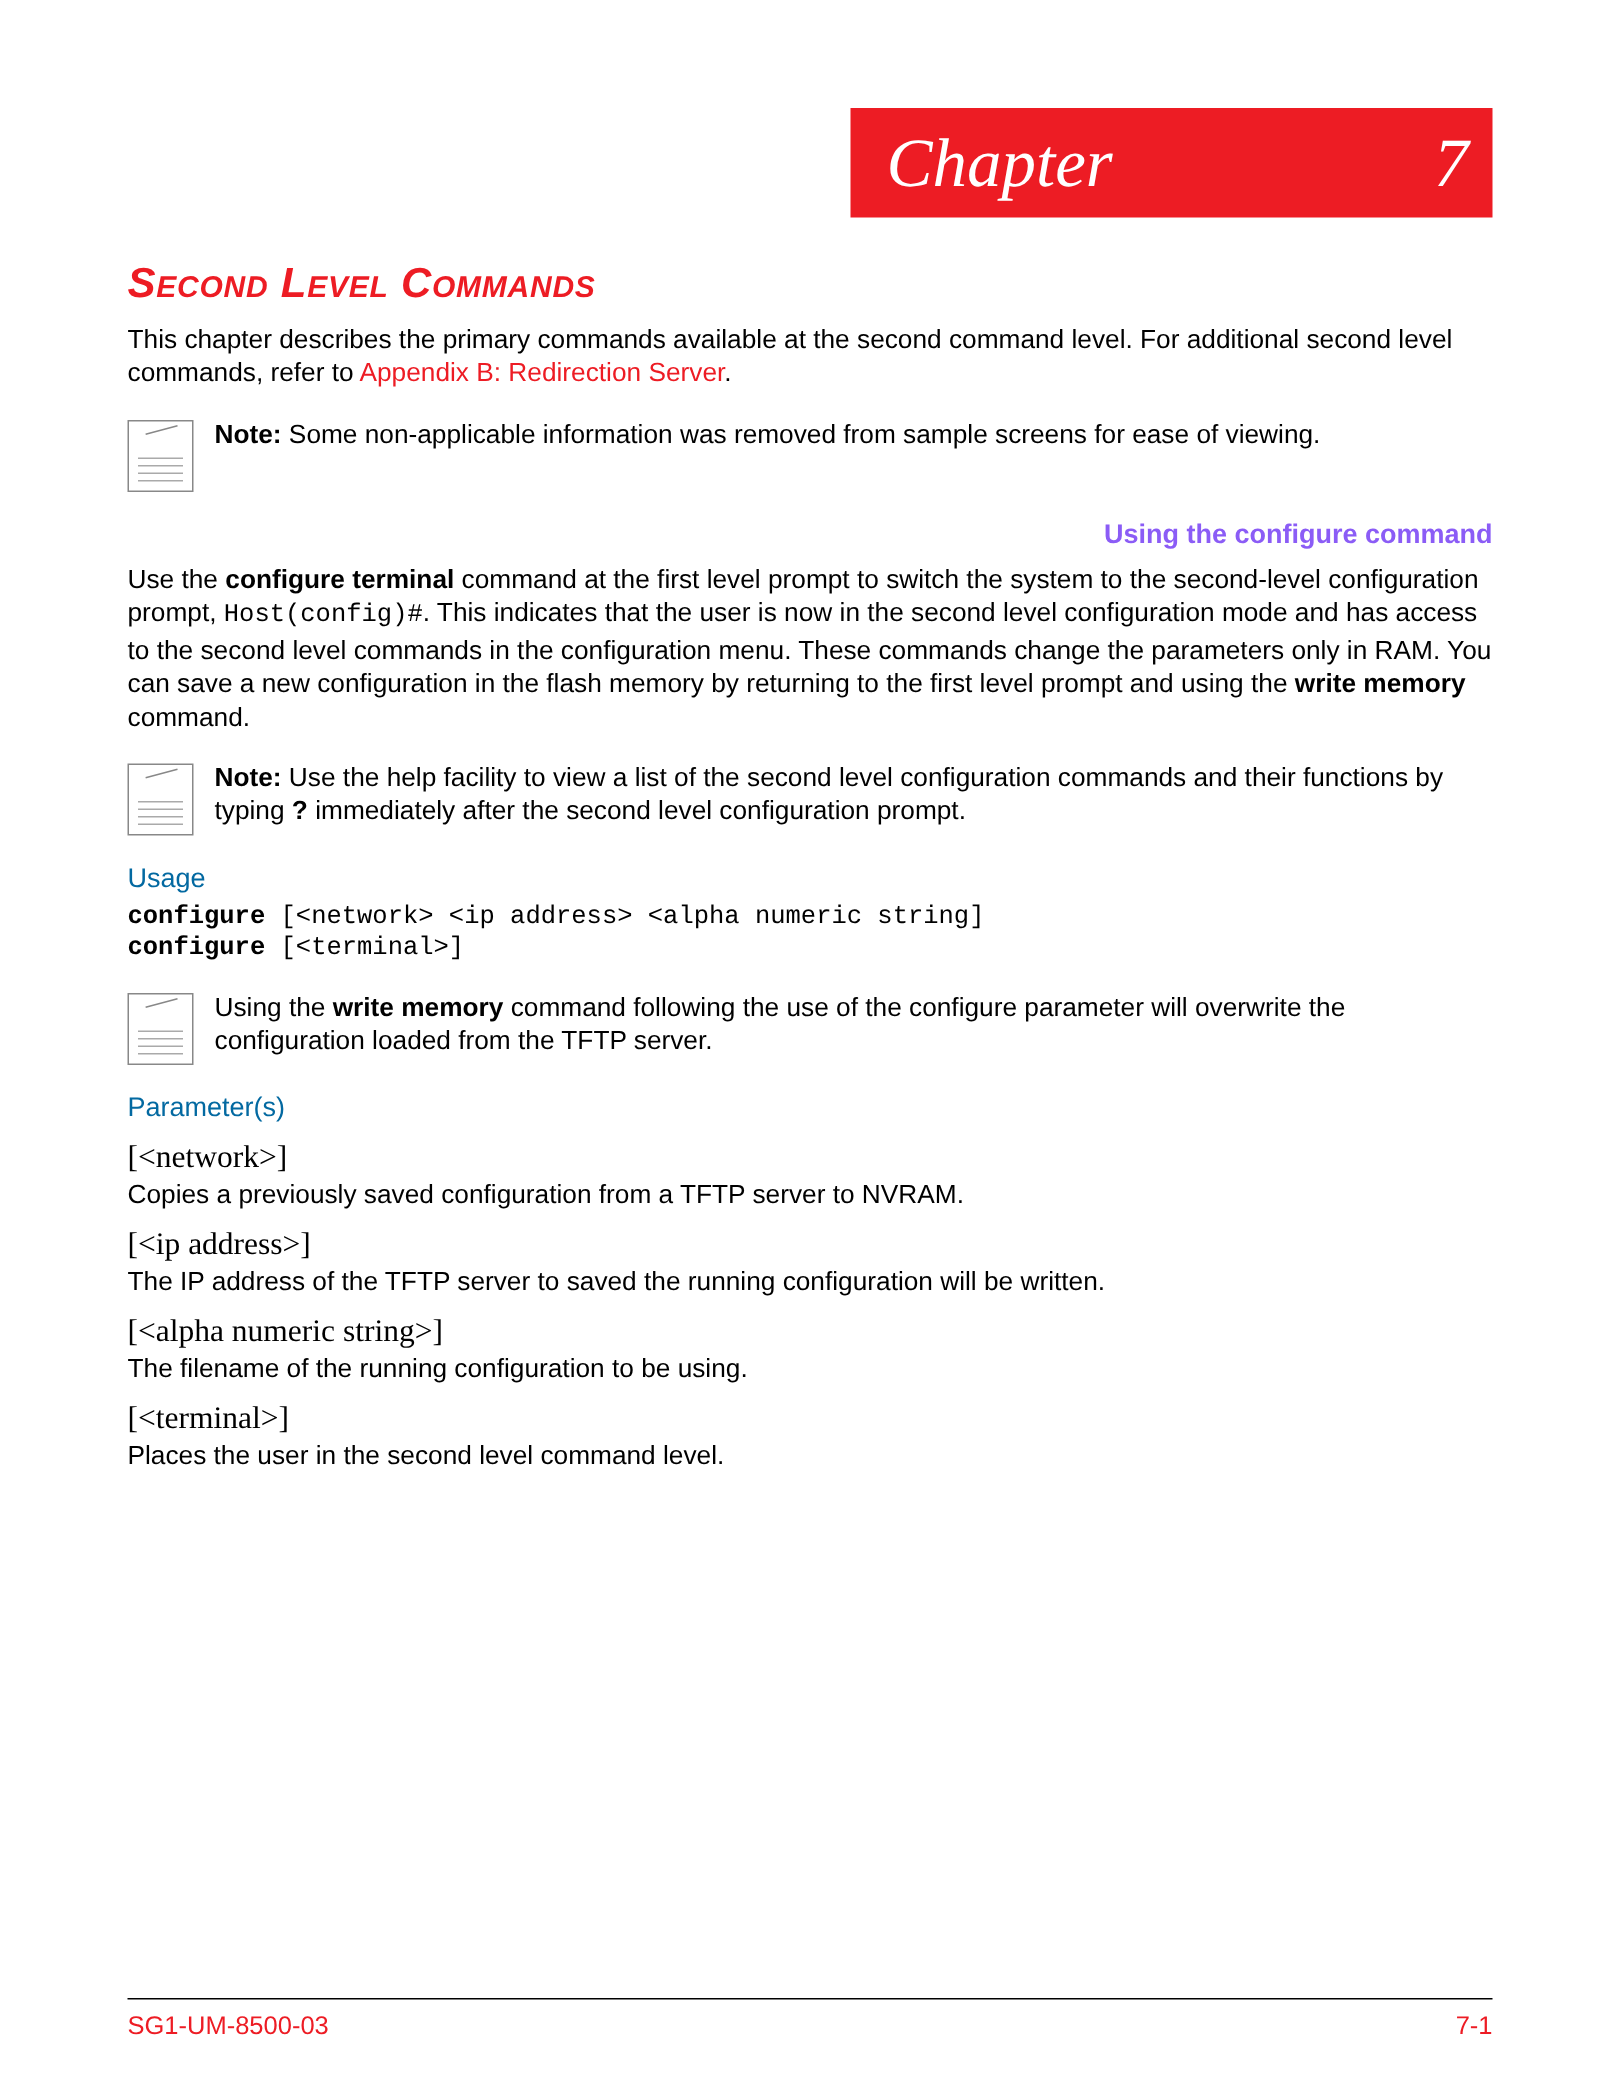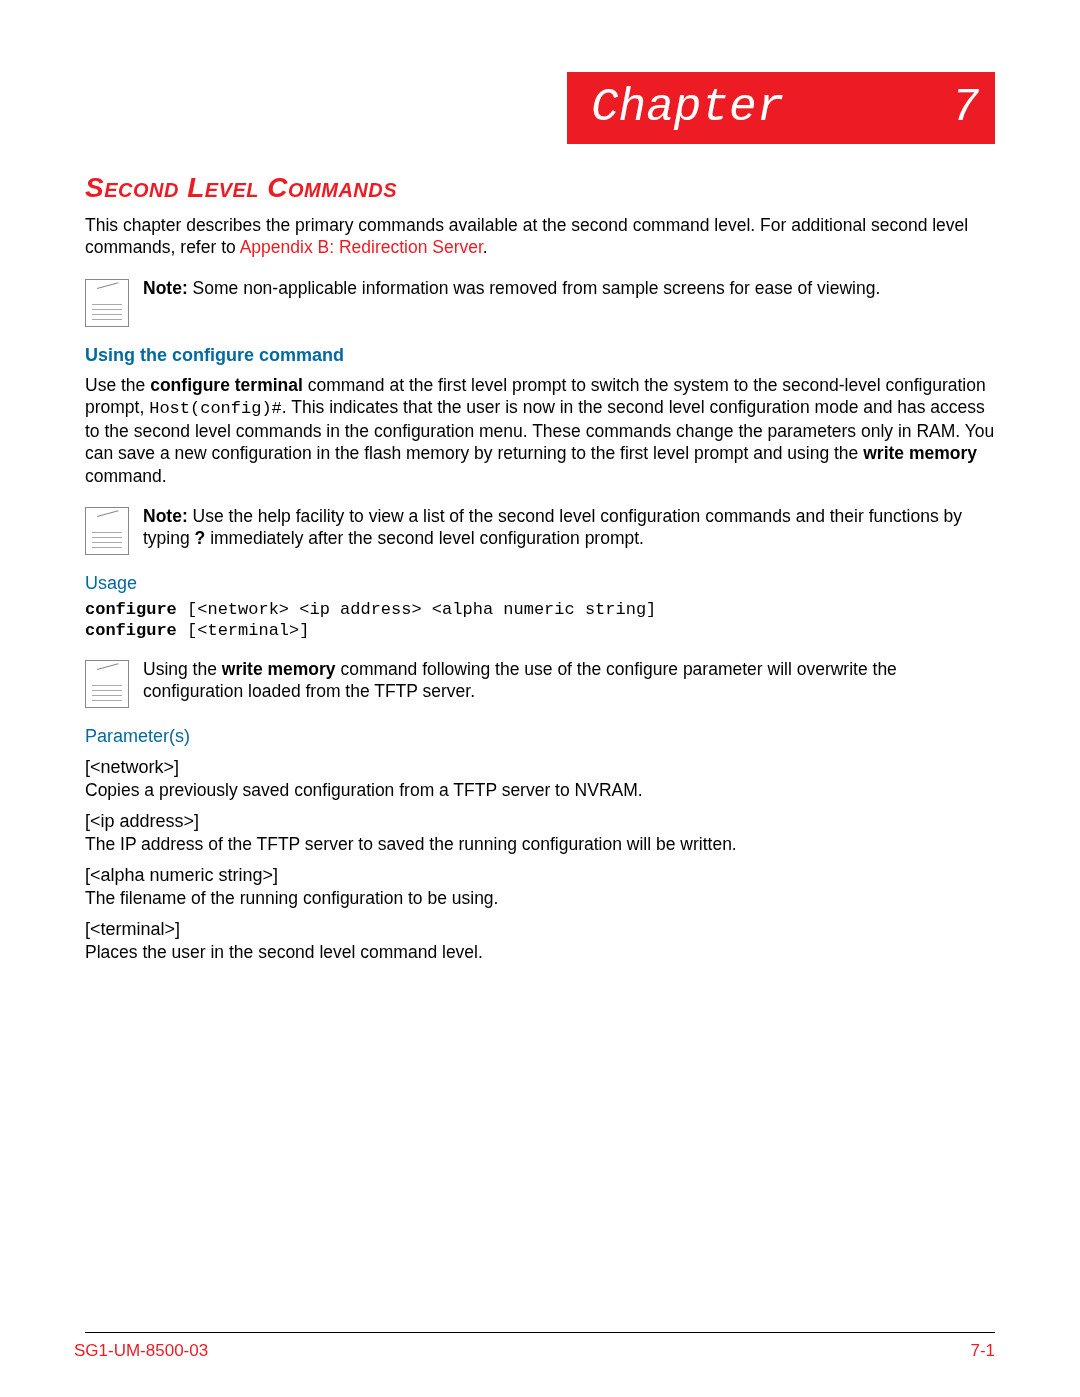--- a/index.html
+++ b/index.html
@@ -14,21 +14,21 @@
     height: 1397px;
     margin: 0 auto;
     position: relative;
     box-sizing: border-box;
     padding: 72px 85px 60px 85px;
   }
   .chapter-banner {
     background: #ed1c24;
     color: #fff;
     font-style: italic;
-    font-family: Liberation Mono, monospace;
+    font-family: Liberation Serif, serif;
     font-size: 46px;
     padding: 10px 16px 10px 24px;
     width: 388px;
     margin-left: auto;
     margin-bottom: 28px;
     display: flex;
     justify-content: space-between;
     align-items: baseline;
     gap: 11px;
   }
@@ -83,54 +83,55 @@
     height: 1px;
     background: #aaa;
     margin-top: 4px;
   }
   .note-text {
     font-size: 17.5px;
     line-height: 1.28;
   }
   .note-text .bold { font-weight: bold; }
   .sub-heading-red-bold {
-    color: #0369a1;
+    color: #8b5cf6;
     font-weight: bold;
     font-size: 18px;
     margin: 10px 0 8px 0;
+    text-align: right;
   }
   .sub-heading-red {
     color: #0369a1;
     font-size: 18px;
     margin: 14px 0 6px 0;
   }
   .usage-line {
     font-family: "Courier New", Courier, monospace;
     font-size: 17px;
     margin: 2px 0;
   }
   .usage-line .bold { font-weight: bold; }
   .param-code {
-    font-family: Liberation Sans, sans-serif;
-    font-size: 18px;
+    font-family: Liberation Serif, serif;
+    font-size: 21px;
     margin: 10px 0 2px 0;
   }
   .param-desc {
     font-size: 17.5px;
     margin: 0 0 10px 0;
   }
   .footer-rule {
     position: absolute;
     left: 85px; right: 85px;
     bottom: 64px;
     border-top: 1px solid #000;
   }
   .footer {
     position: absolute;
-    left: 74px; right: 85px;
+    left: 85px; right: 85px;
     bottom: 36px;
     display: flex;
     justify-content: space-between;
     color: #ed1c24;
     font-size: 17px;
   }
 </style>
 </head>
 <body>
 

